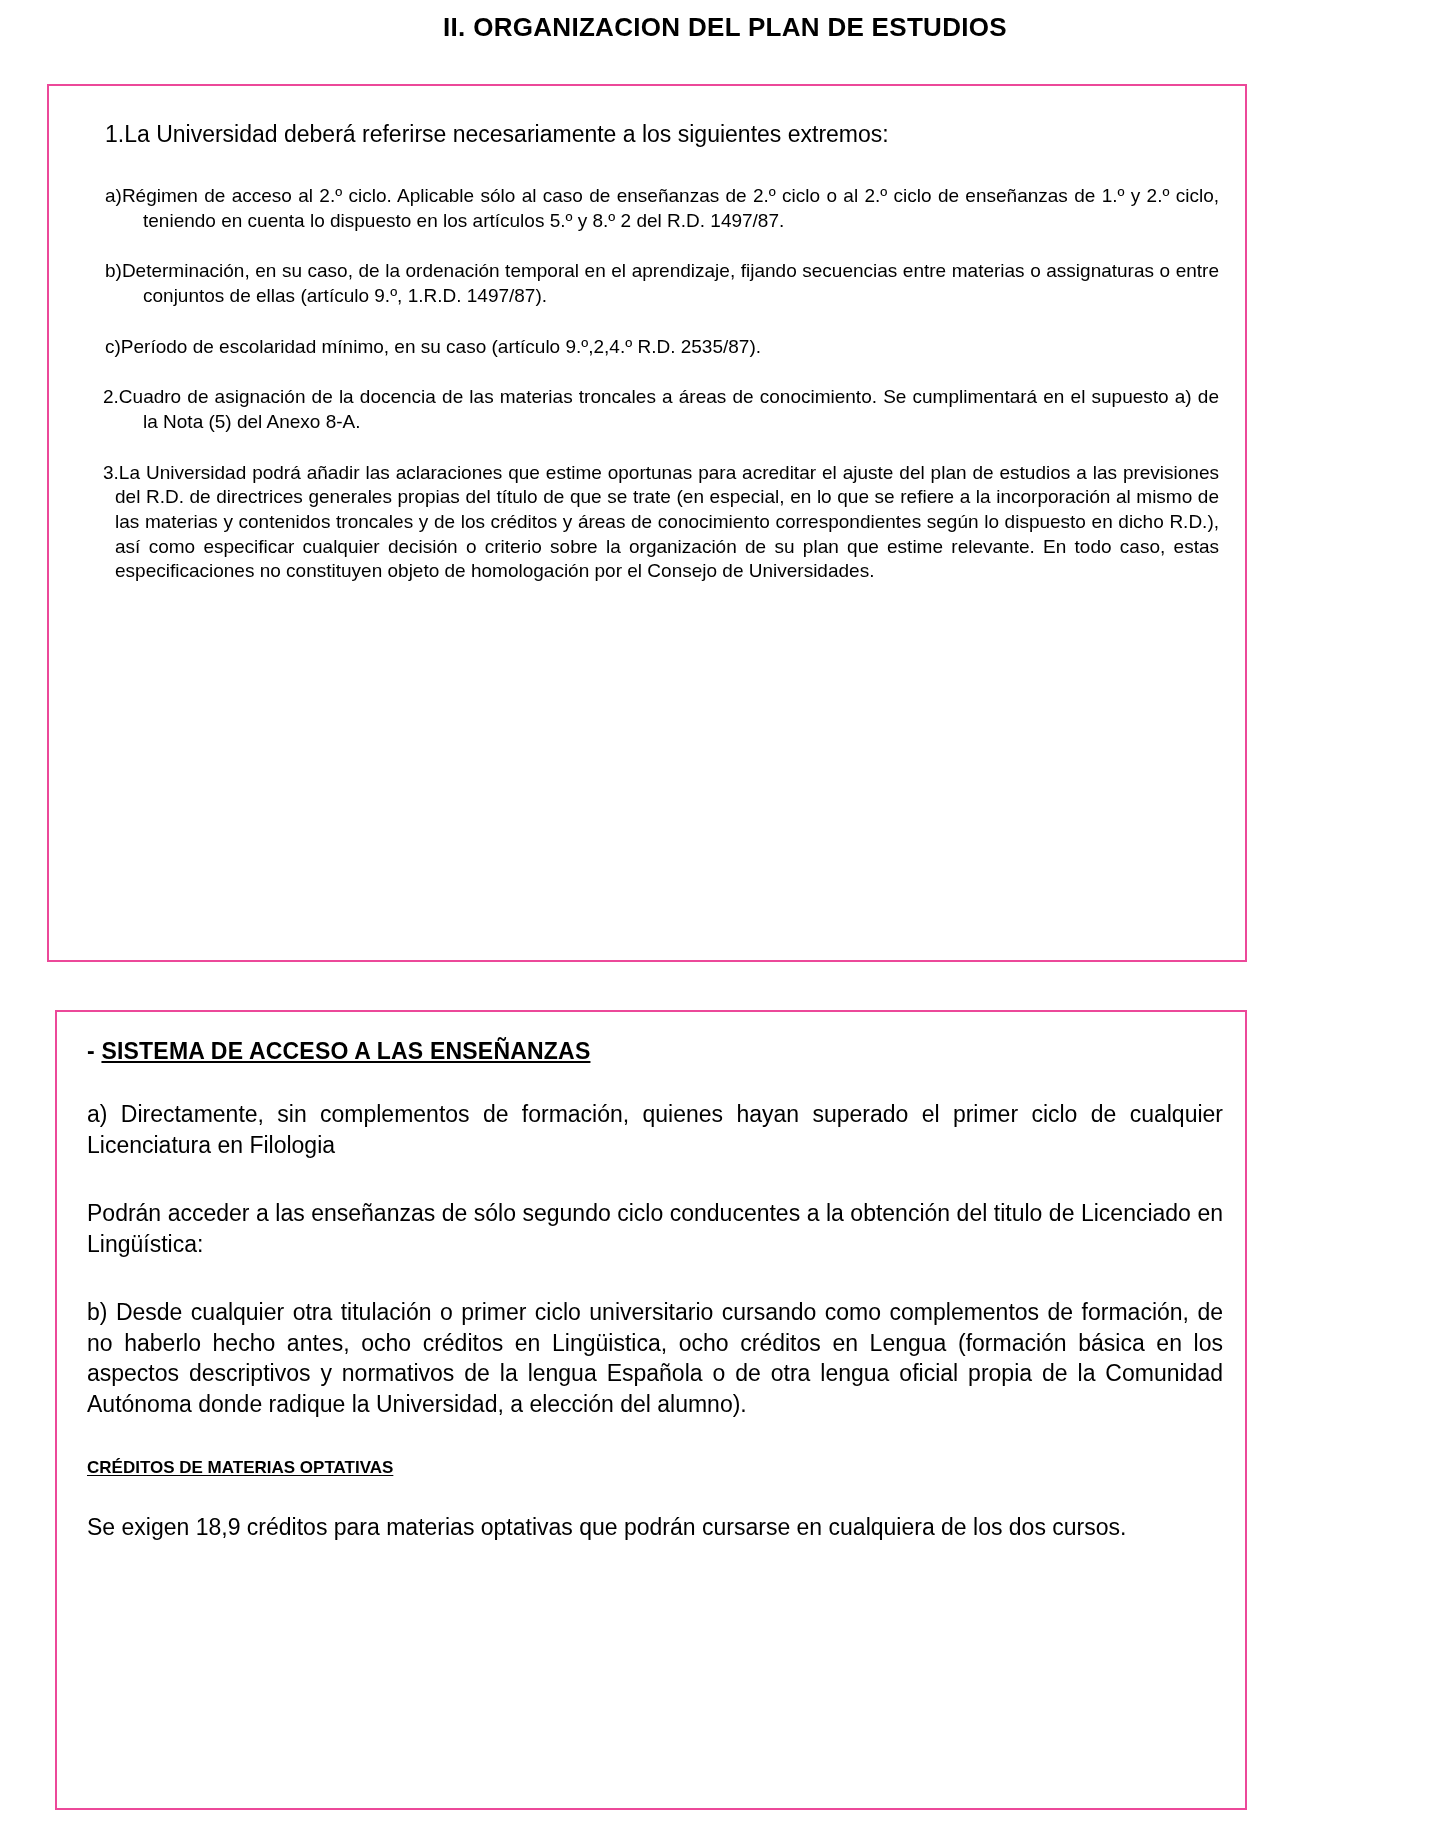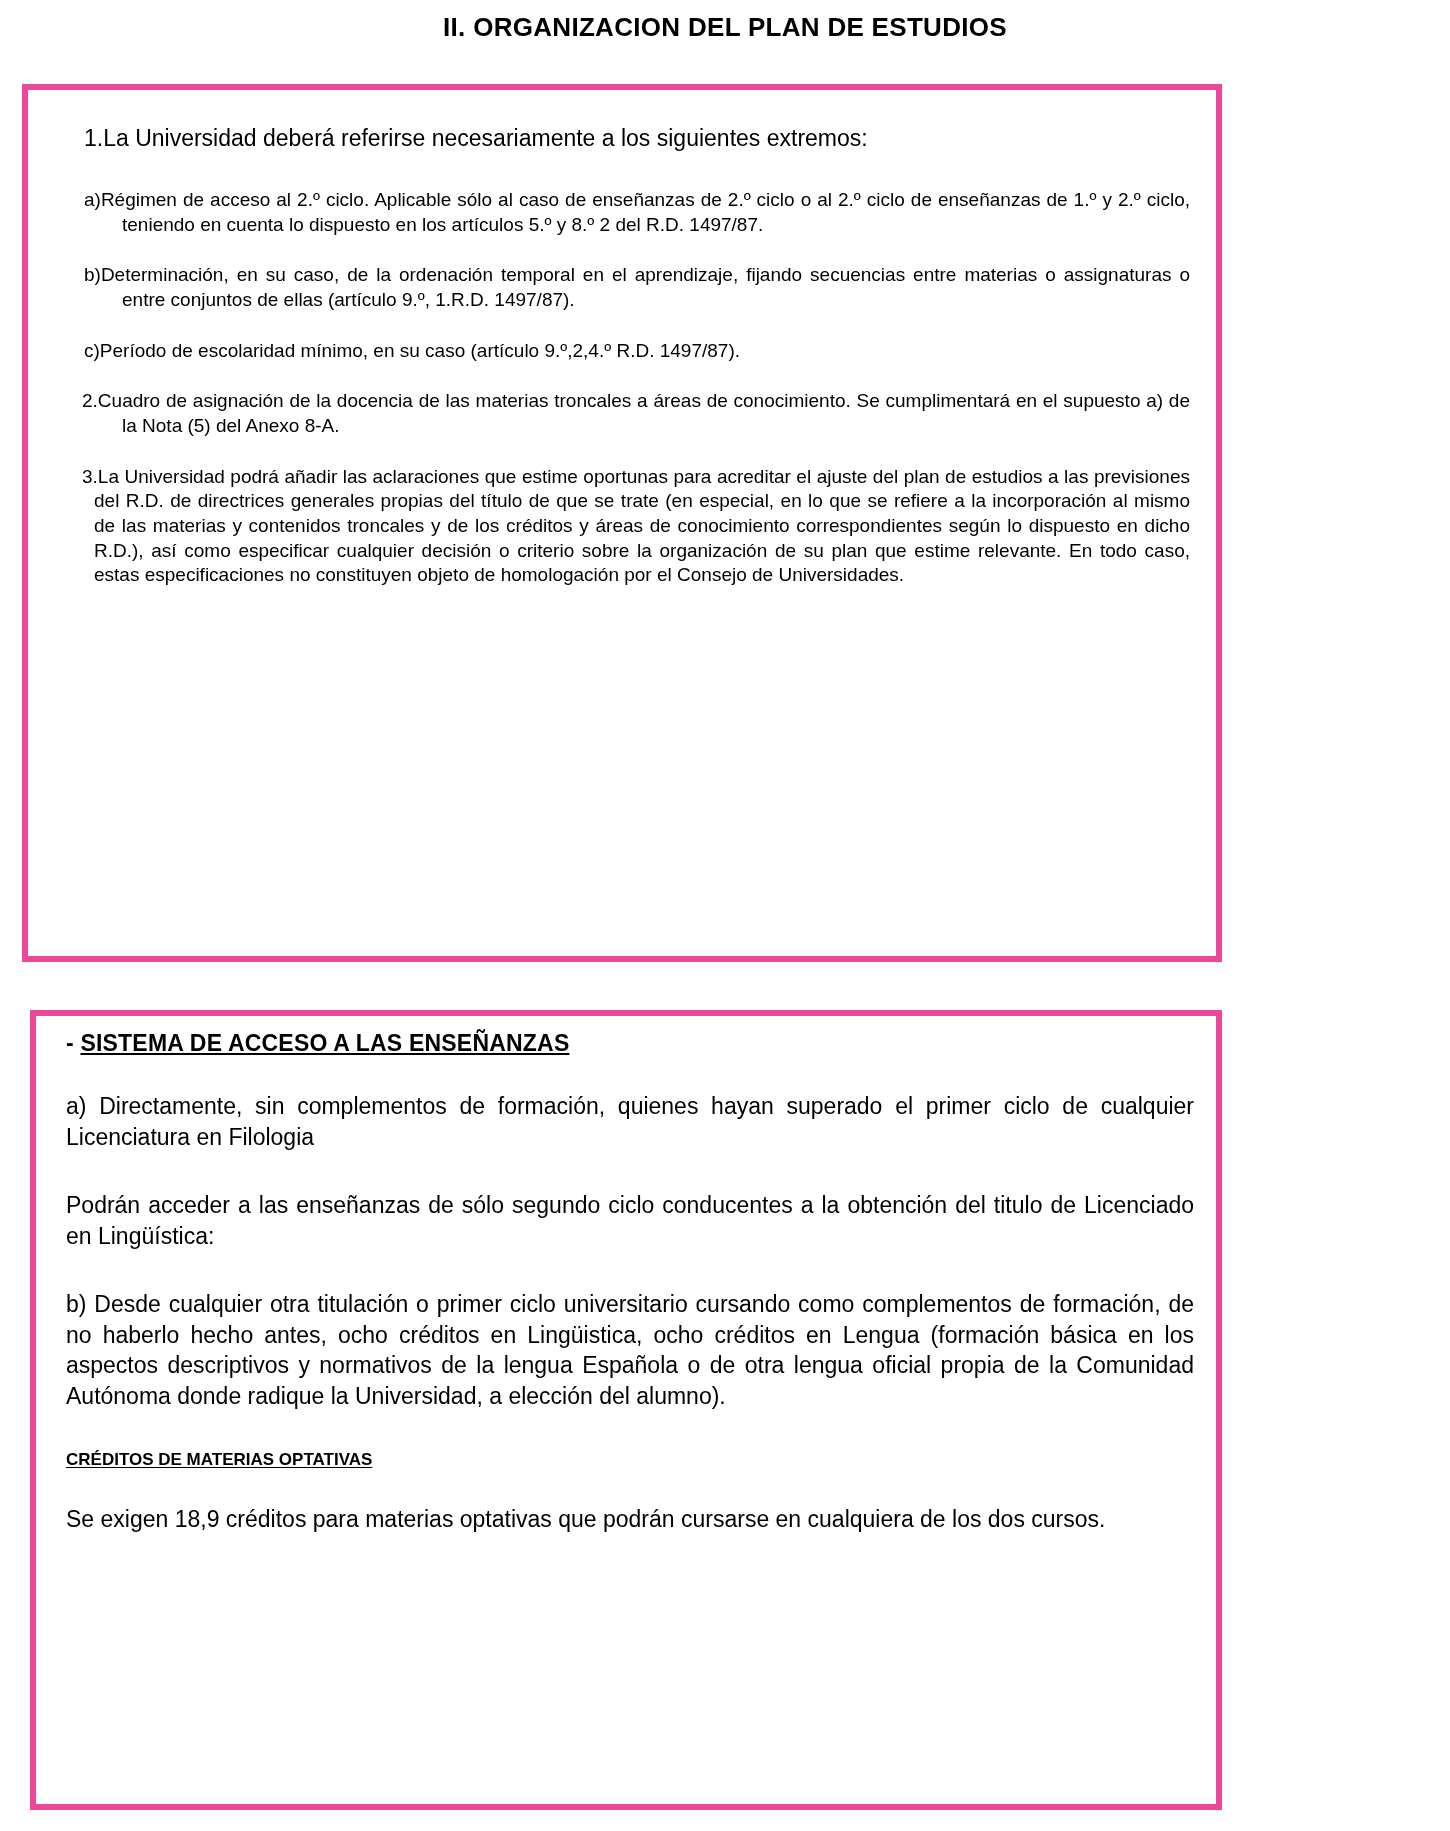--- a/index.html
+++ b/index.html
@@ -31,37 +31,38 @@
     width: 1450px;
     text-align: center;
     font-size: 26px;
     font-weight: bold;
     letter-spacing: 0.3px;
   }
 
   
   .box {
     position: absolute;
-    border: 6px solid #ec4899;
+    border: 2px solid #ec4899;
     box-sizing: border-box;
     background: #fff;
+    margin-left: 25px;
   }
   #box-one {
     left: 22px;
     top: 84px;
     width: 1200px;
     height: 878px;
     padding: 34px 26px 10px 26px;
   }
   #box-two {
     left: 30px;
     top: 1010px;
     width: 1192px;
     height: 800px;
-    padding: 14px 22px 10px 30px;
+    padding: 26px 22px 10px 30px;
   }
 
   
   .item {
     font-size: 19px;
     line-height: 1.30;
     text-align: justify;
     margin: 0 0 26px 0;
     padding-left: 68px;
     text-indent: -38px;
@@ -124,21 +125,21 @@
   <div class="doc-title">II. ORGANIZACION DEL PLAN DE ESTUDIOS</div>
 
   <div class="box" id="box-one">
 
     <div class="item-1">1.La Universidad deberá referirse necesariamente a los siguientes extremos:</div>
 
     <div class="item">a)Régimen de acceso al 2.º ciclo. Aplicable sólo al caso de enseñanzas de 2.º ciclo o al 2.º ciclo de enseñanzas de 1.º y 2.º ciclo, teniendo en cuenta lo dispuesto en los artículos 5.º y 8.º 2 del R.D. 1497/87.</div>
 
     <div class="item">b)Determinación, en su caso, de la ordenación temporal en el aprendizaje, fijando secuencias entre materias o assignaturas o entre conjuntos de ellas (artículo 9.º, 1.R.D. 1497/87).</div>
 
-    <div class="item nowrap-last">c)Período de escolaridad mínimo, en su caso (artículo 9.º,2,4.º R.D. 1497/87).</div>
+    <div class="item nowrap-last">c)Período de escolaridad mínimo, en su caso (artículo 9.º,2,4.º R.D. 2535/87).</div>
 
 
     <div class="item item-num2">2.Cuadro de asignación de la docencia de las materias troncales a áreas de conocimiento. Se cumplimentará en el supuesto a) de la Nota (5) del Anexo 8-A.</div>
 
     <div class="item item-num3">3.La Universidad podrá añadir las aclaraciones que estime oportunas para acreditar el ajuste del plan de estudios a las previsiones del R.D. de directrices generales propias del título de que se trate (en especial, en lo que se refiere a la incorporación al mismo de las materias y contenidos troncales y de los créditos y áreas de conocimiento correspondientes según lo dispuesto en dicho R.D.), así como especificar cualquier decisión o criterio sobre la organización de su plan que estime relevante. En todo caso, estas especificaciones no constituyen objeto de homologación por el Consejo de Universidades.</div>
 
   </div>
 
   <div class="box" id="box-two">
 

